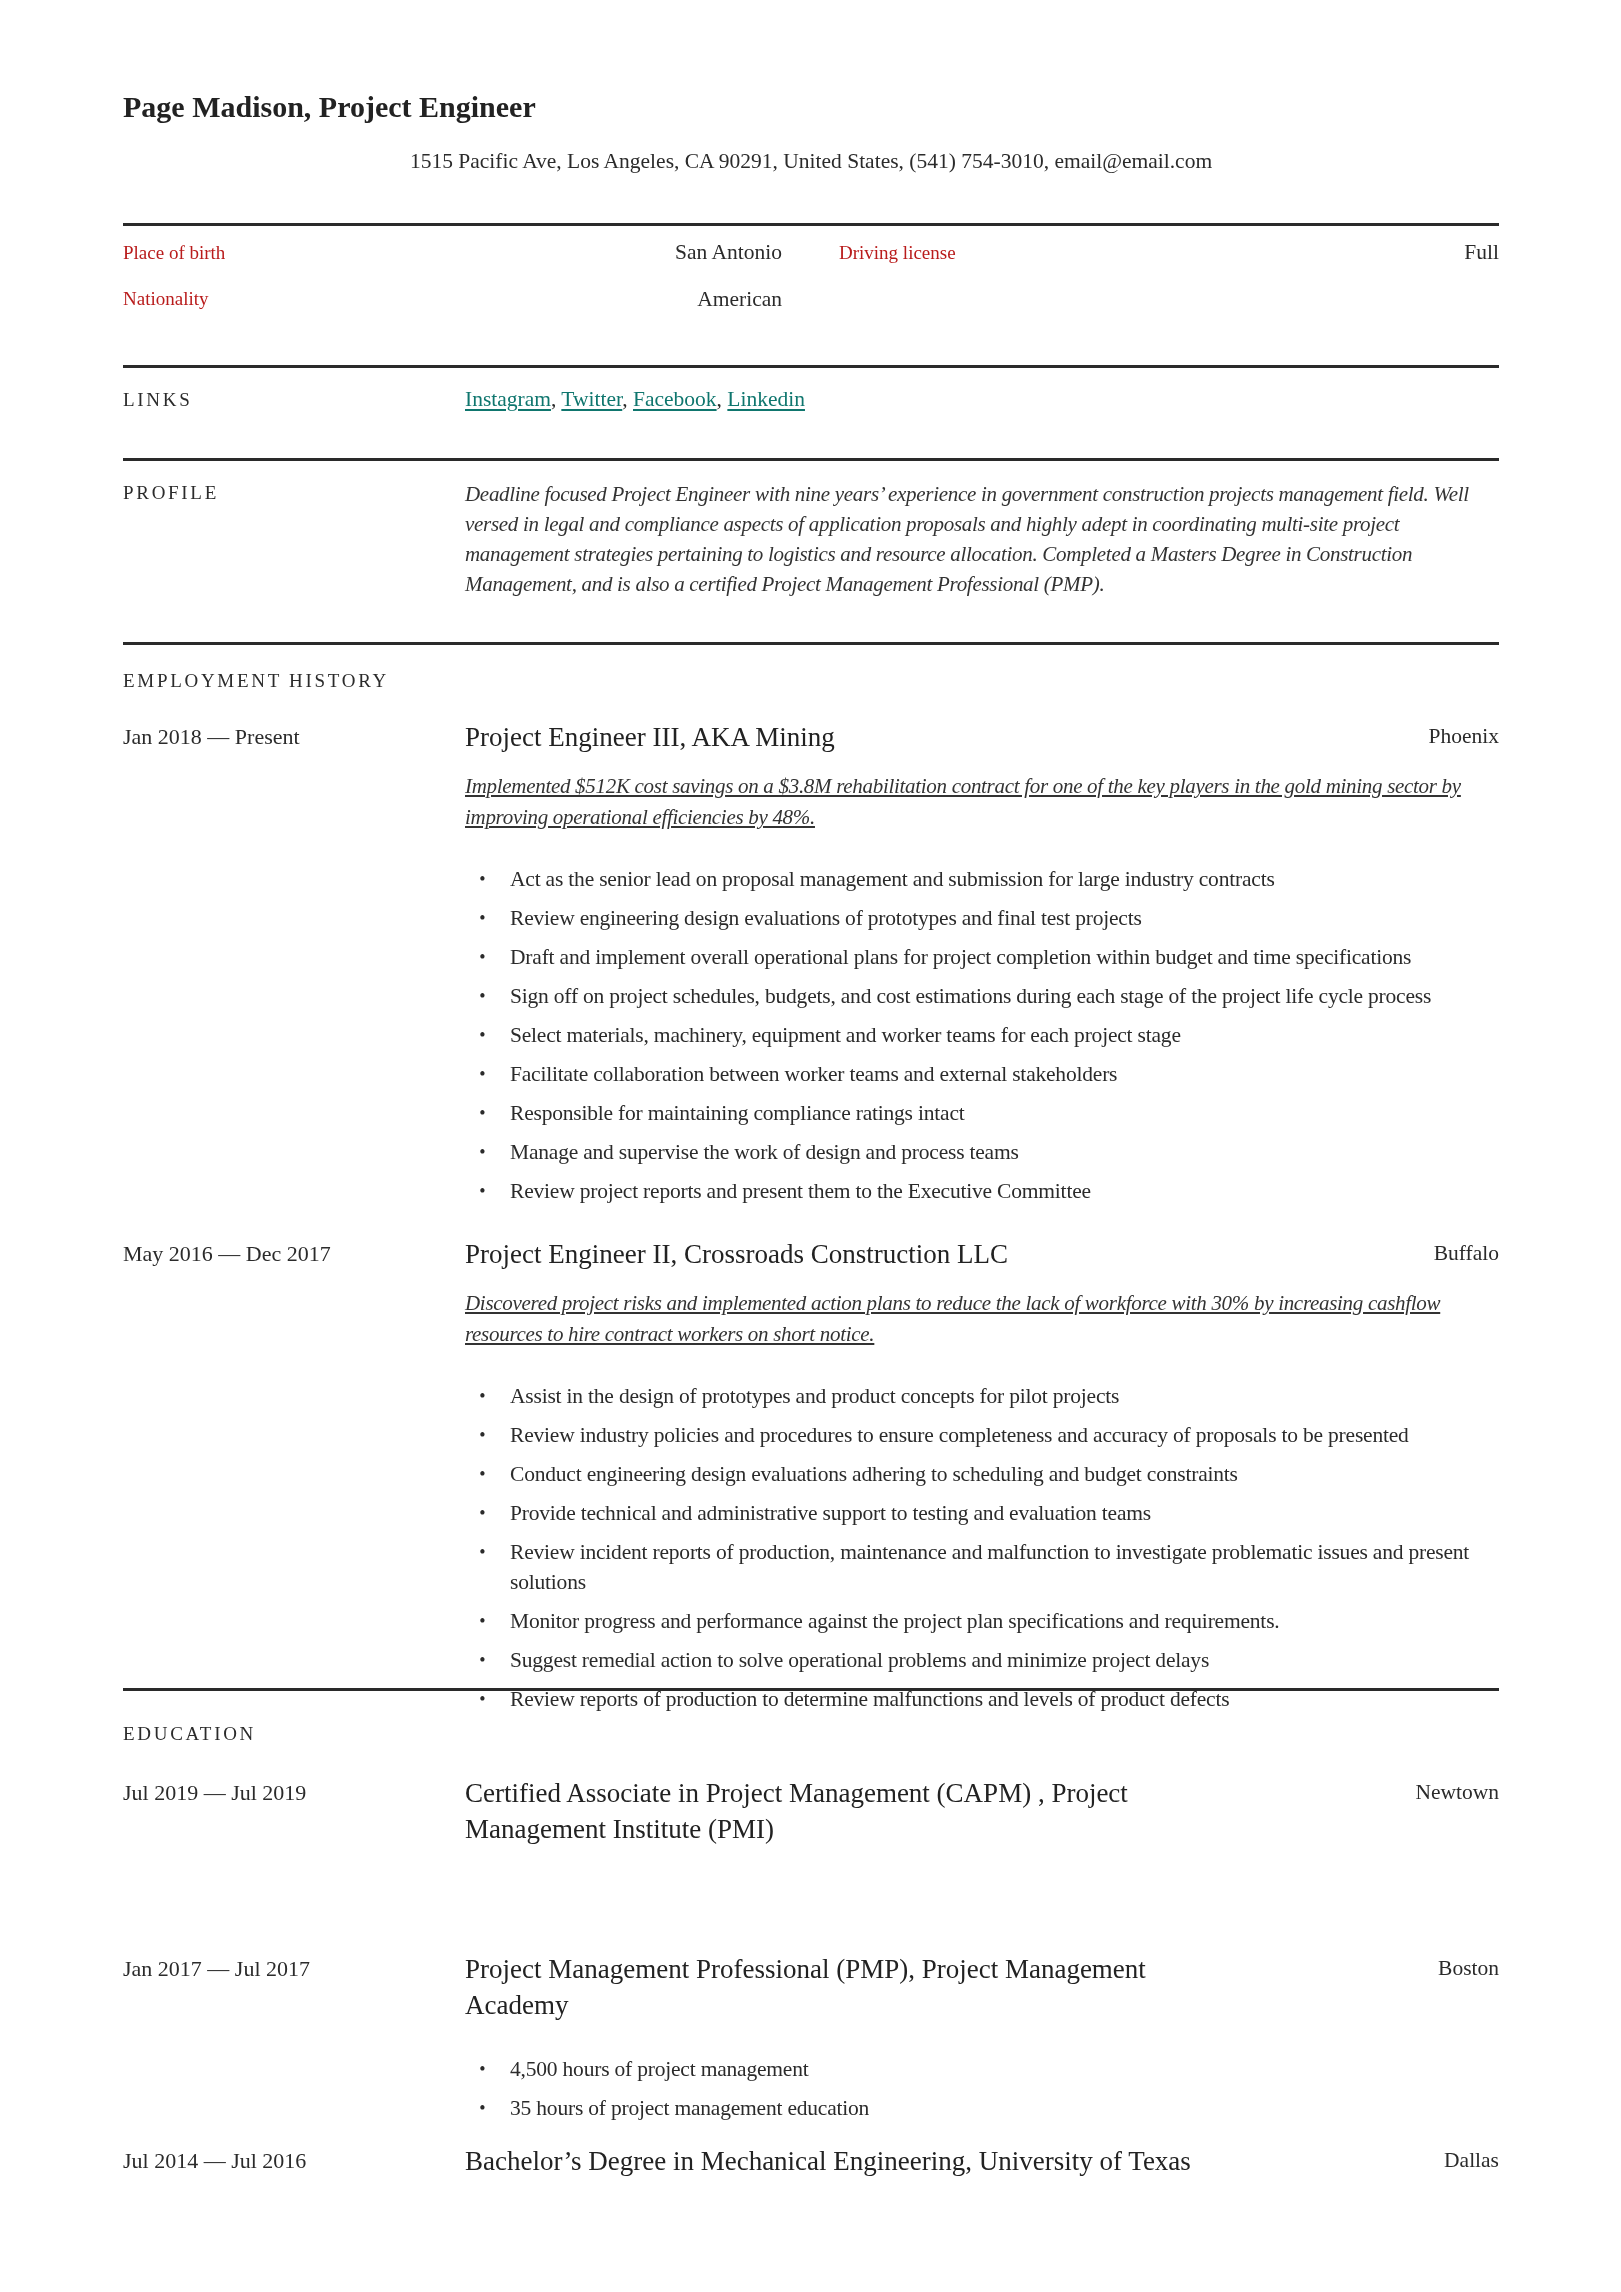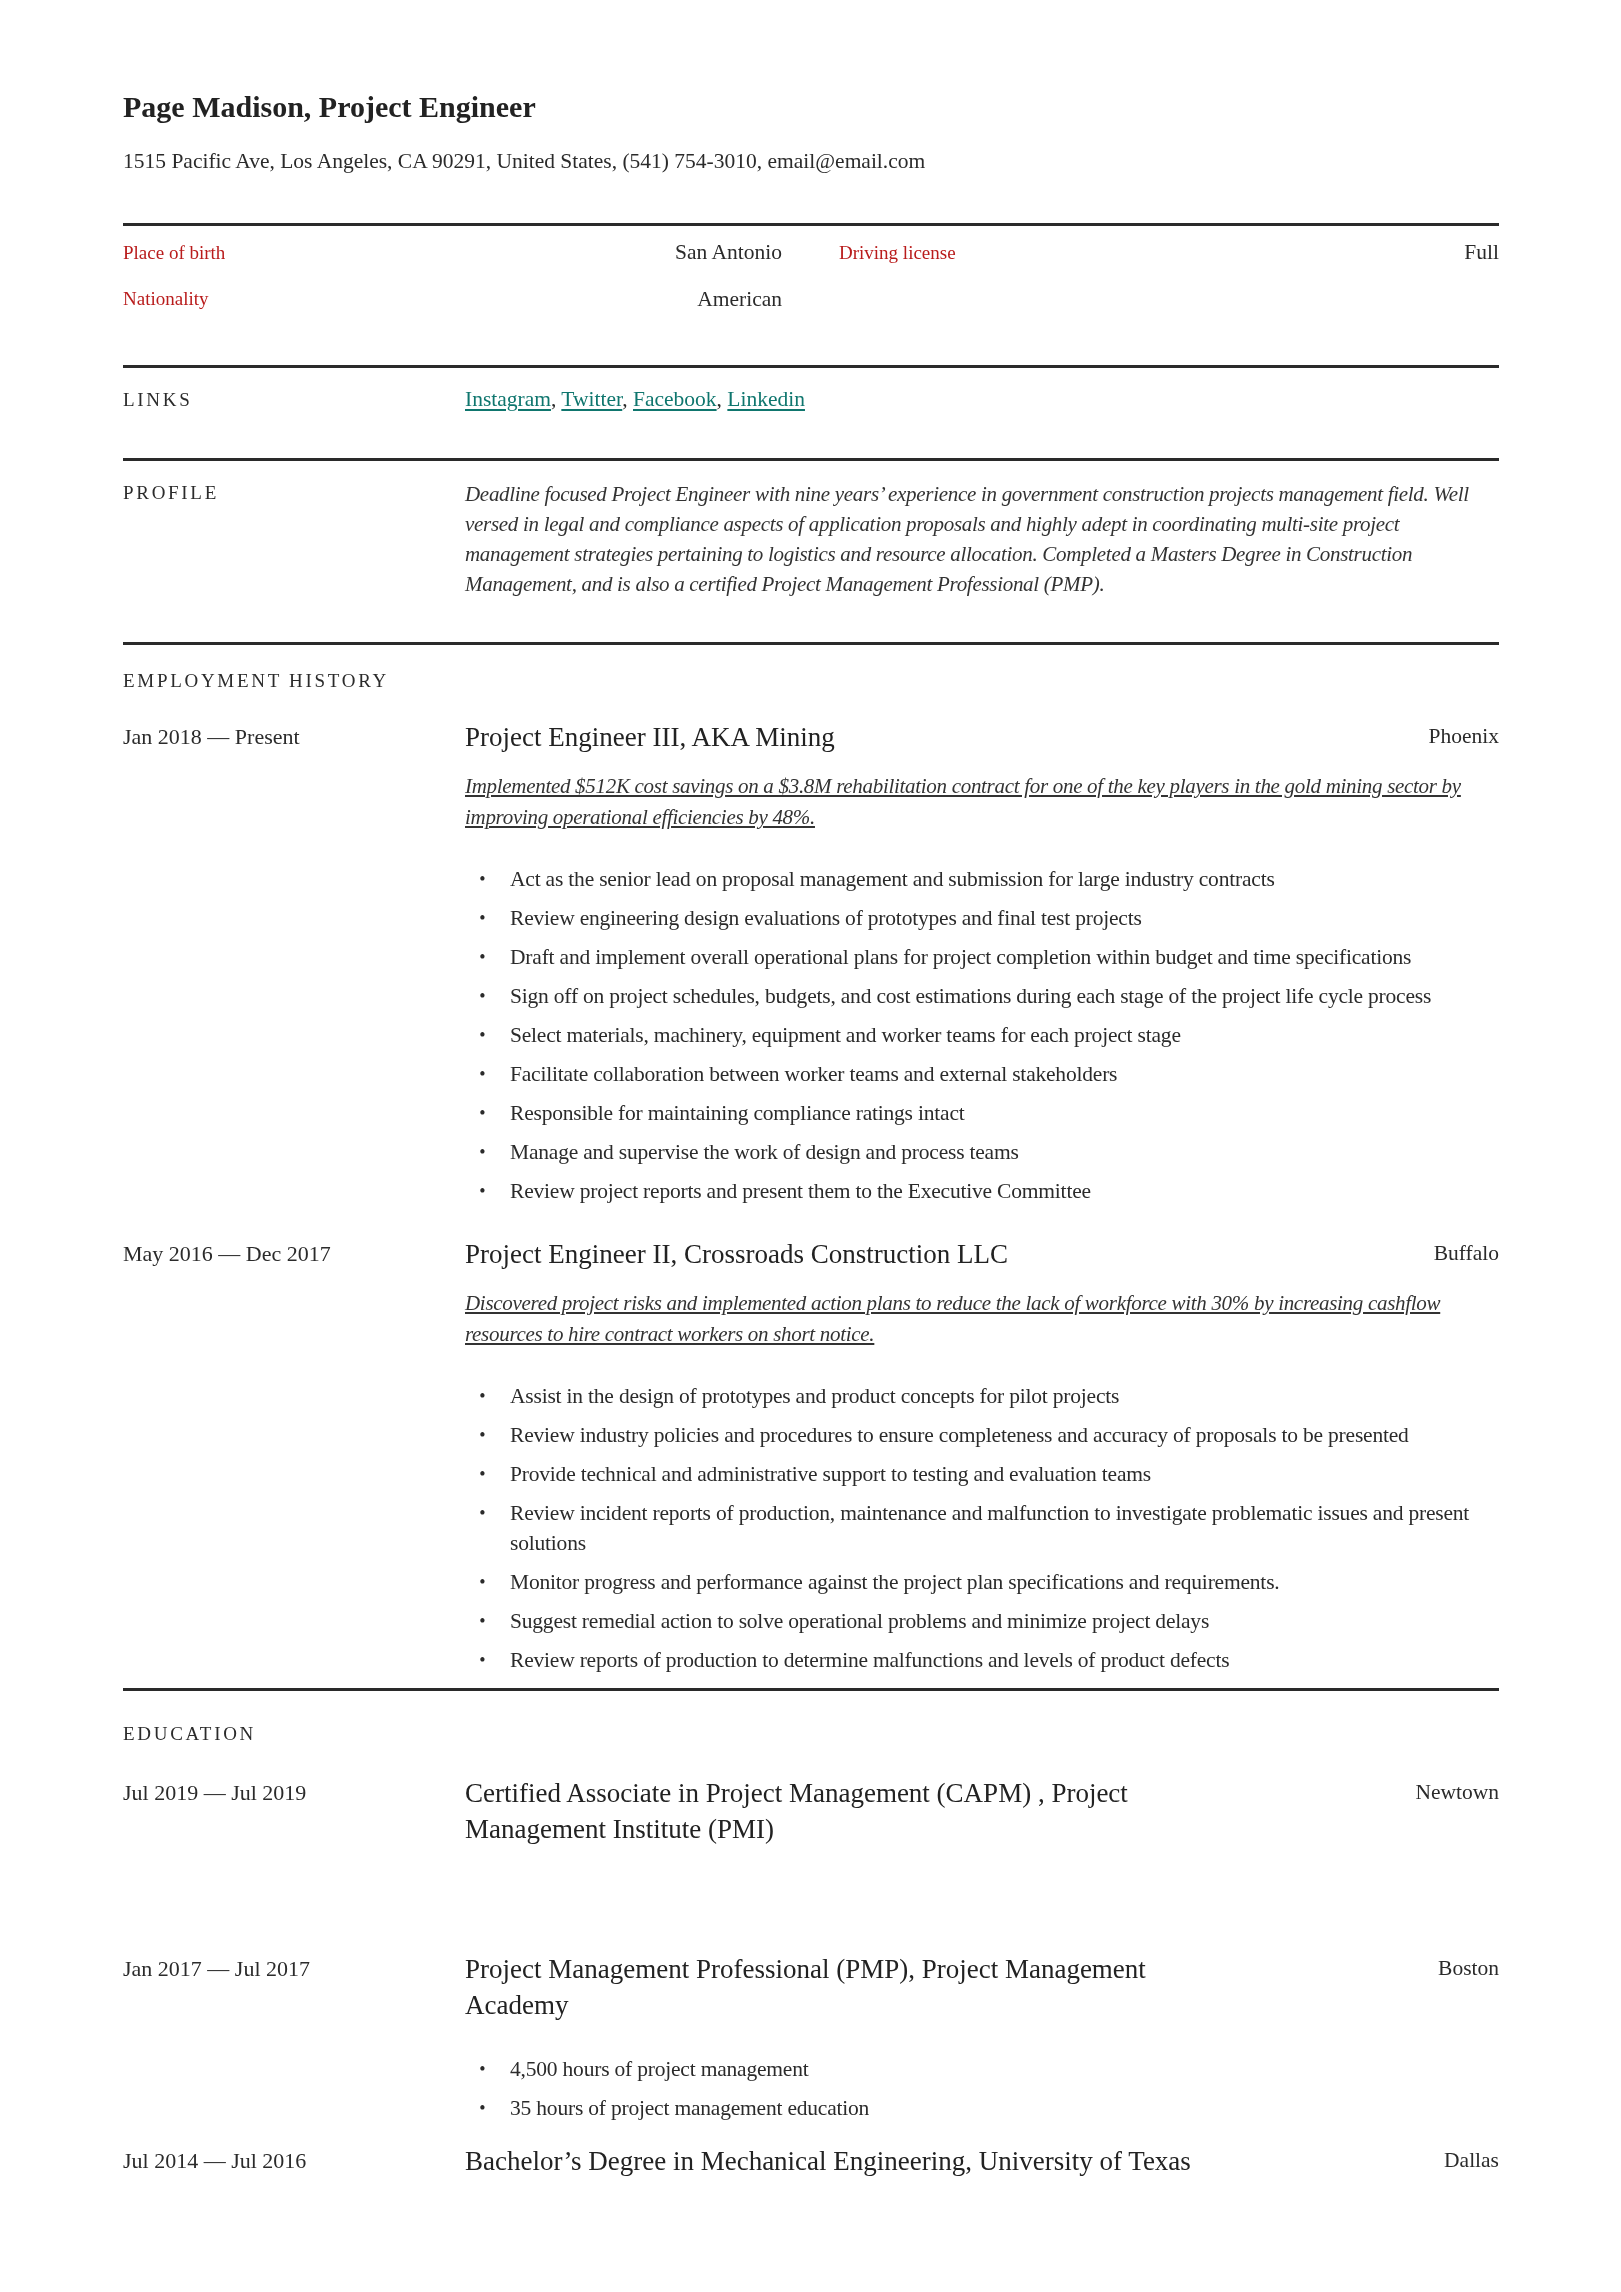--- a/index.html
+++ b/index.html
@@ -11,21 +11,21 @@
       overflow: hidden;
     }
     .page { position: absolute; left: 123px; top: 0; width: 1376px; }
 
     .header-title {
       position: absolute; left: 0; top: 90px; width: 1376px;
       font-weight: bold; font-size: 30px; color: #222;
     }
     .header-contact {
       position: absolute; left: 0; top: 149px; width: 1376px;
-      text-align: left; font-size: 21.5px; color: #2b2b2b;
+      text-align: center; font-size: 21.5px; color: #2b2b2b;
     }
     .rule {
       position: absolute; left: 0; width: 1376px; height: 2.7px;
       background: #2a2a2a;
     }
 
     .details-label { position: absolute; font-size: 19px; color: #b91c1c; }
     .details-value { position: absolute; font-size: 21.5px; color: #2b2b2b; text-align: right; }
 
     .section-heading {
@@ -120,20 +120,21 @@
   </div>
 
   <div class="entry" style="top:1241px">
     <div class="entry-date">May 2016 — Dec 2017</div>
     <div class="entry-title">Project Engineer II, Crossroads Construction LLC</div>
     <div class="entry-city">Buffalo</div>
     <div class="entry-summary" style="top:47px">Discovered project risks and implemented action plans to reduce the lack of workforce with 30% by increasing cashflow resources to hire contract workers on short notice.</div>
     <ul class="entry-bullets" style="top:131px">
       <li>Assist in the design of prototypes and product concepts for pilot projects</li>
       <li>Review industry policies and procedures to ensure completeness and accuracy of proposals to be presented</li>
+      <li>Conduct engineering design evaluations adhering to scheduling and budget constraints</li>
       <li>Provide technical and administrative support to testing and evaluation teams</li>
       <li>Review incident reports of production, maintenance and malfunction to investigate problematic issues and present solutions</li>
       <li>Monitor progress and performance against the project plan specifications and requirements.</li>
       <li>Suggest remedial action to solve operational problems and minimize project delays</li>
       <li>Review reports of production to determine malfunctions and levels of product defects</li>
     </ul>
   </div>
 
   <div class="rule" style="top:1688px"></div>
 

